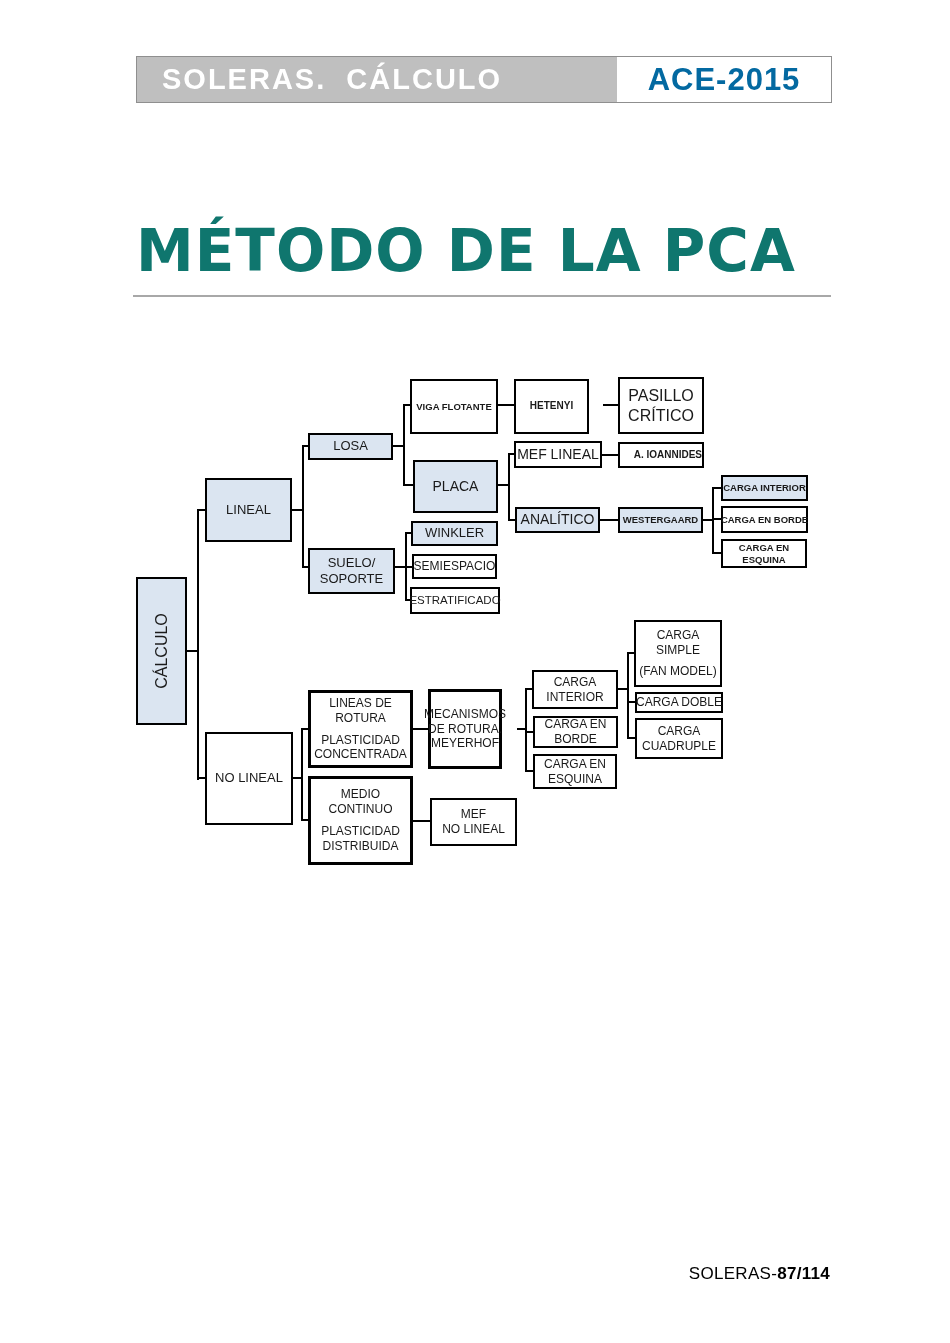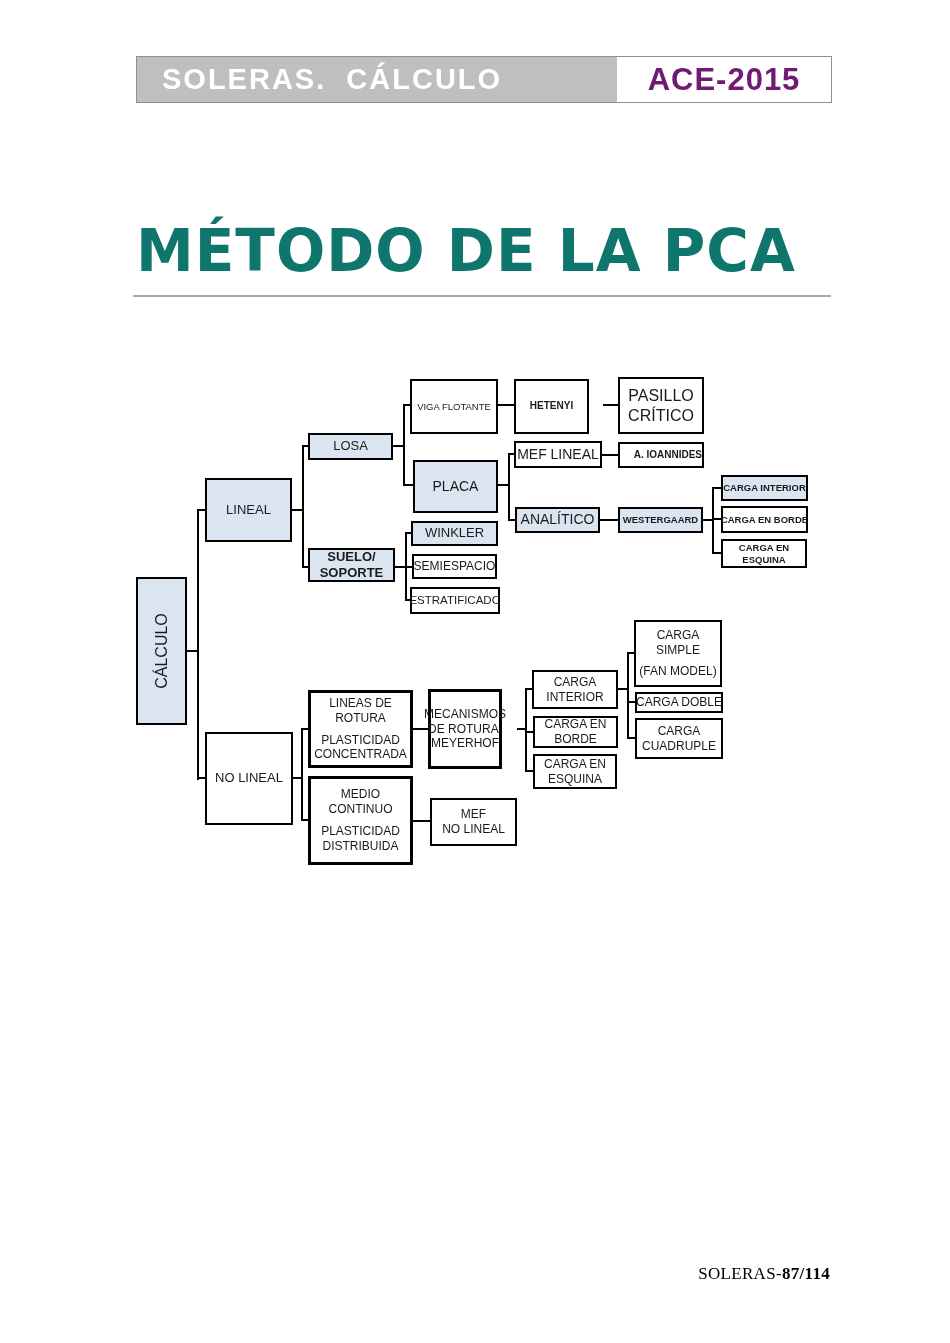--- a/index.html
+++ b/index.html
@@ -12,21 +12,21 @@
     position:absolute;left:136px;top:56px;width:696px;height:47px;
     display:flex;border:1px solid #8f8f8f;box-sizing:border-box;
   }
   #header-left{
     width:480px;background:#bfbfbf;color:#ffffff;font-weight:bold;
     font-size:29px;display:flex;align-items:center;padding-left:25px;
     white-space:pre;letter-spacing:2px;box-sizing:border-box;
   }
   #header-right{
     flex:1;background:#ffffff;display:flex;align-items:center;justify-content:center;
-    font-weight:bold;font-size:31px;letter-spacing:1px;color:#701a75;
+    font-weight:bold;font-size:31px;letter-spacing:1px;color:#0369a1;
   }
   
   #page-title{
     position:absolute;left:136px;top:220px;margin:0;
     font-family:"DejaVu Sans",sans-serif;font-weight:bold;
     font-size:58px;letter-spacing:1px;color:#0f766e;white-space:nowrap;line-height:1.1;
   }
   #title-rule{
     position:absolute;left:133px;top:295px;width:698px;height:2px;background:#a8a8a8;
   }
@@ -40,21 +40,21 @@
   .node .line{white-space:nowrap;}
   .node .gap{height:7px;}
   .node.vertical .vlabel{
     position:absolute;left:50%;top:50%;
     transform:translate(-50%,-50%) rotate(-90deg);white-space:nowrap;
   }
   .edge{position:absolute;background:#000;}
   
   #footer{
     position:absolute;left:540px;top:1264px;width:290px;text-align:right;
-    font-size:17px;color:#000;letter-spacing:0.3px;font-family:Liberation Serif, serif;
+    font-size:17px;color:#000;letter-spacing:0.3px;
   }
   #footer .bold{font-weight:bold;}
 </style>
 </head>
 <body>
 
 <div id="header">
   <div id="header-left">
     <span>SOLERAS.  CÁLCULO</span>
   </div>
@@ -118,25 +118,25 @@
     </div>
     <div class="node" style="left: 205px; top: 478px; width: 87px; height: 64px; border-width: 2px; border-color: rgb(0, 0, 0); background: rgb(219, 229, 241); font-size: 13px; font-weight: normal;">
       <div class="line">LINEAL</div>
     </div>
     <div class="node" style="left: 205px; top: 732px; width: 88px; height: 93px; border-width: 2px; border-color: rgb(0, 0, 0); background: rgb(255, 255, 255); font-size: 13px; font-weight: normal;">
       <div class="line">NO LINEAL</div>
     </div>
     <div class="node" style="left: 308px; top: 433px; width: 85px; height: 27px; border-width: 2px; border-color: rgb(0, 0, 0); background: rgb(219, 229, 241); font-size: 13px; font-weight: normal;">
       <div class="line">LOSA</div>
     </div>
-    <div class="node" style="left: 308px; top: 548px; width: 87px; height: 34px; border-width: 2px; border-color: rgb(0, 0, 0); background: rgb(219, 229, 241); font-size: 13px; font-weight: bold;">
+    <div class="node" style="left: 308px; top: 548px; width: 87px; height: 46px; border-width: 2px; border-color: rgb(0, 0, 0); background: rgb(219, 229, 241); font-size: 13px; font-weight: normal;">
       <div class="line">SUELO/</div>
       <div class="line">SOPORTE</div>
     </div>
-    <div class="node" style="left: 410px; top: 379px; width: 88px; height: 55px; border-width: 2px; border-color: rgb(0, 0, 0); background: rgb(255, 255, 255); font-size: 9.5px; font-weight: normal;">
+    <div class="node" style="left: 410px; top: 379px; width: 88px; height: 55px; border-width: 2px; border-color: rgb(0, 0, 0); background: rgb(255, 255, 255); font-size: 9.5px; font-weight: bold;">
       <div class="line">VIGA FLOTANTE</div>
     </div>
     <div class="node" style="left: 413px; top: 460px; width: 85px; height: 53px; border-width: 2px; border-color: rgb(0, 0, 0); background: rgb(219, 229, 241); font-size: 14px; font-weight: normal;">
       <div class="line">PLACA</div>
     </div>
     <div class="node" style="left: 411px; top: 521px; width: 87px; height: 25px; border-width: 2px; border-color: rgb(0, 0, 0); background: rgb(219, 229, 241); font-size: 13px; font-weight: normal;">
       <div class="line">WINKLER</div>
     </div>
     <div class="node" style="left: 412px; top: 554px; width: 85px; height: 25px; border-width: 2px; border-color: rgb(0, 0, 0); background: rgb(255, 255, 255); font-size: 12px; font-weight: normal;">
       <div class="line">SEMIESPACIO</div>

